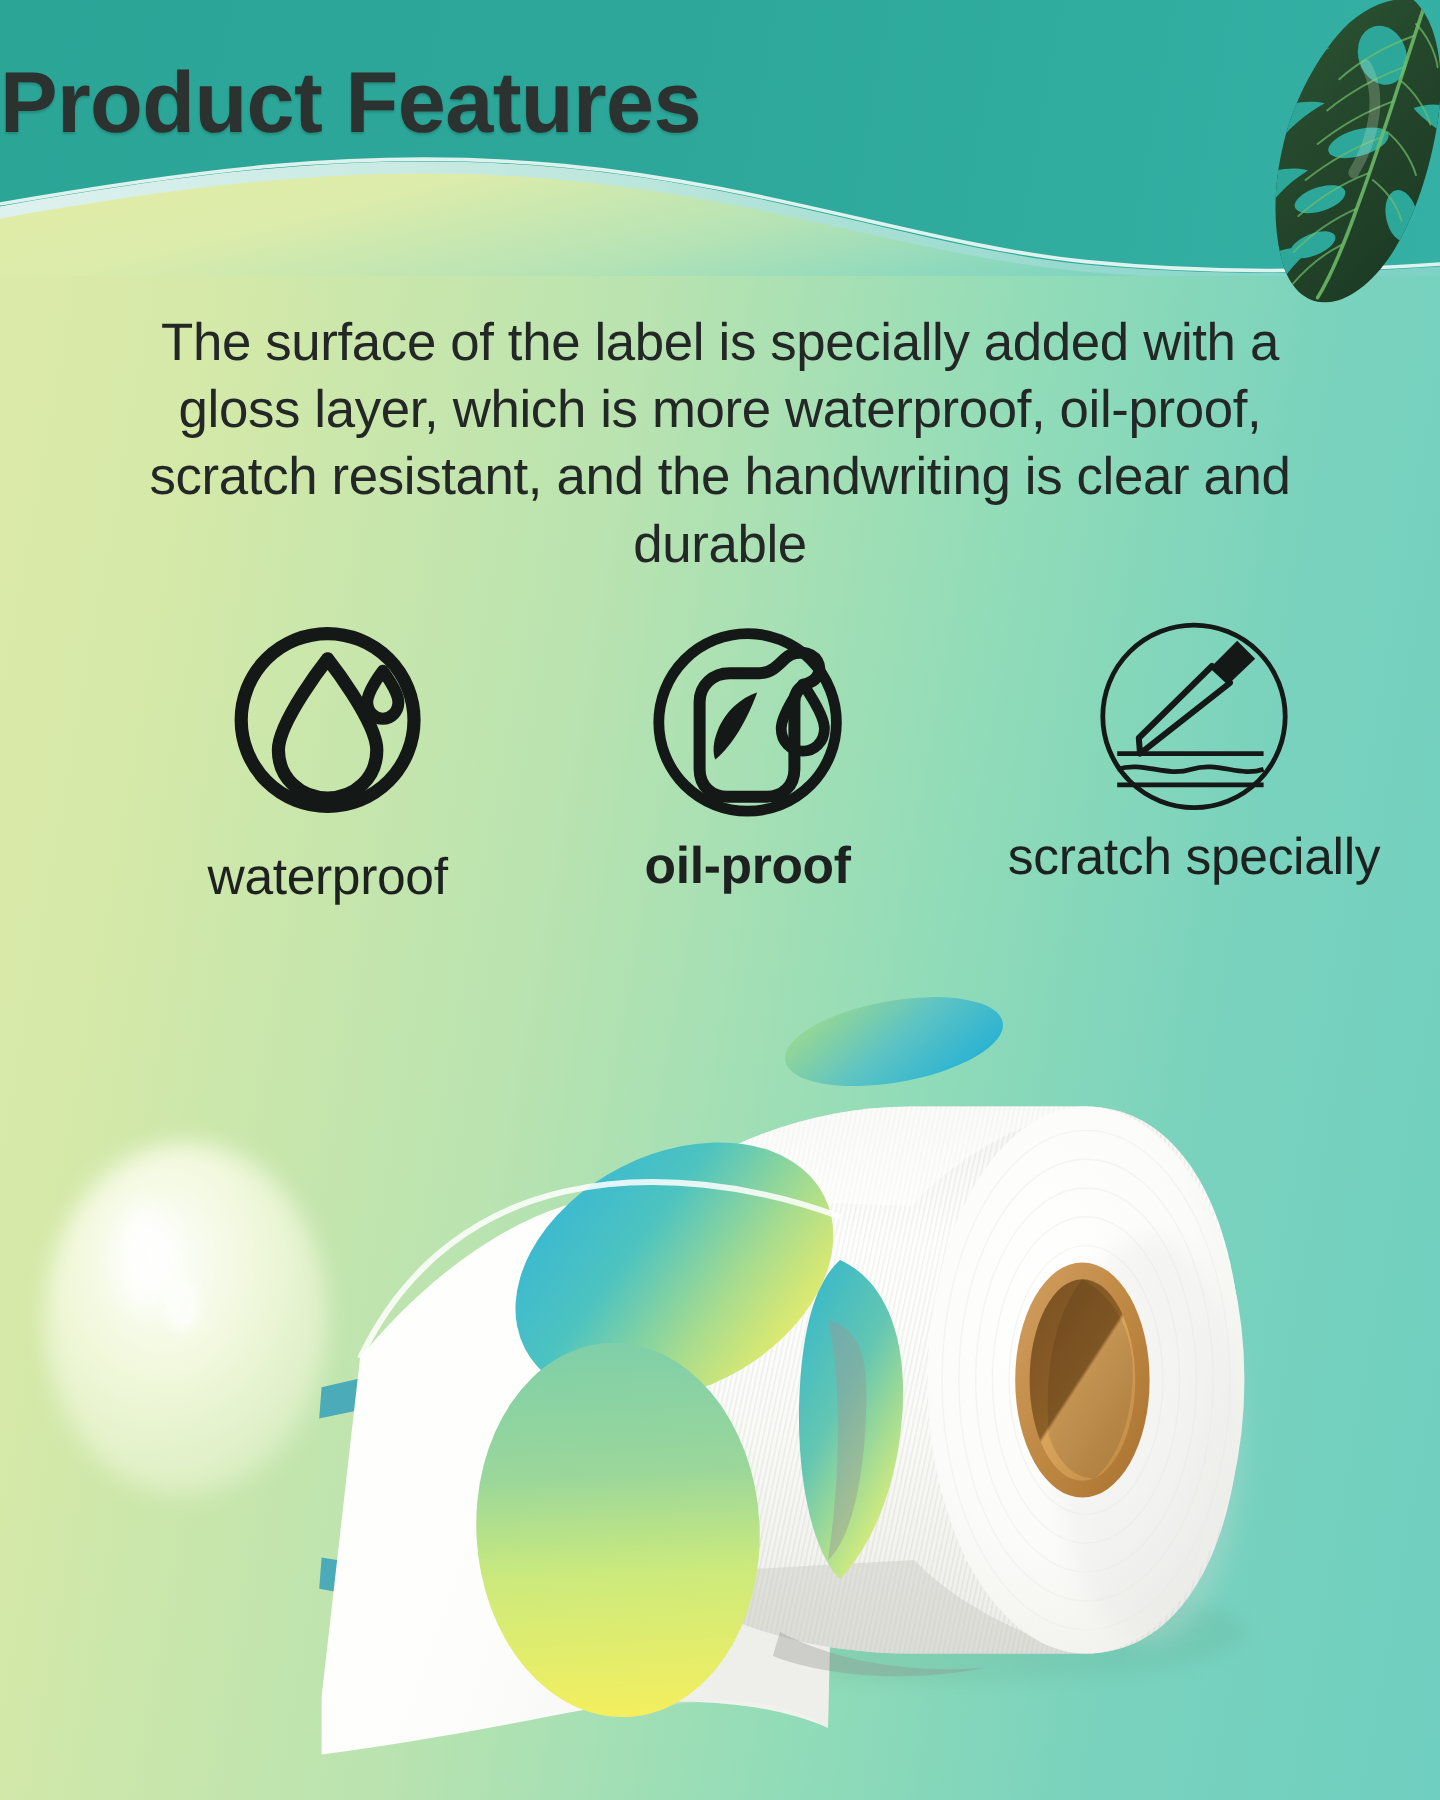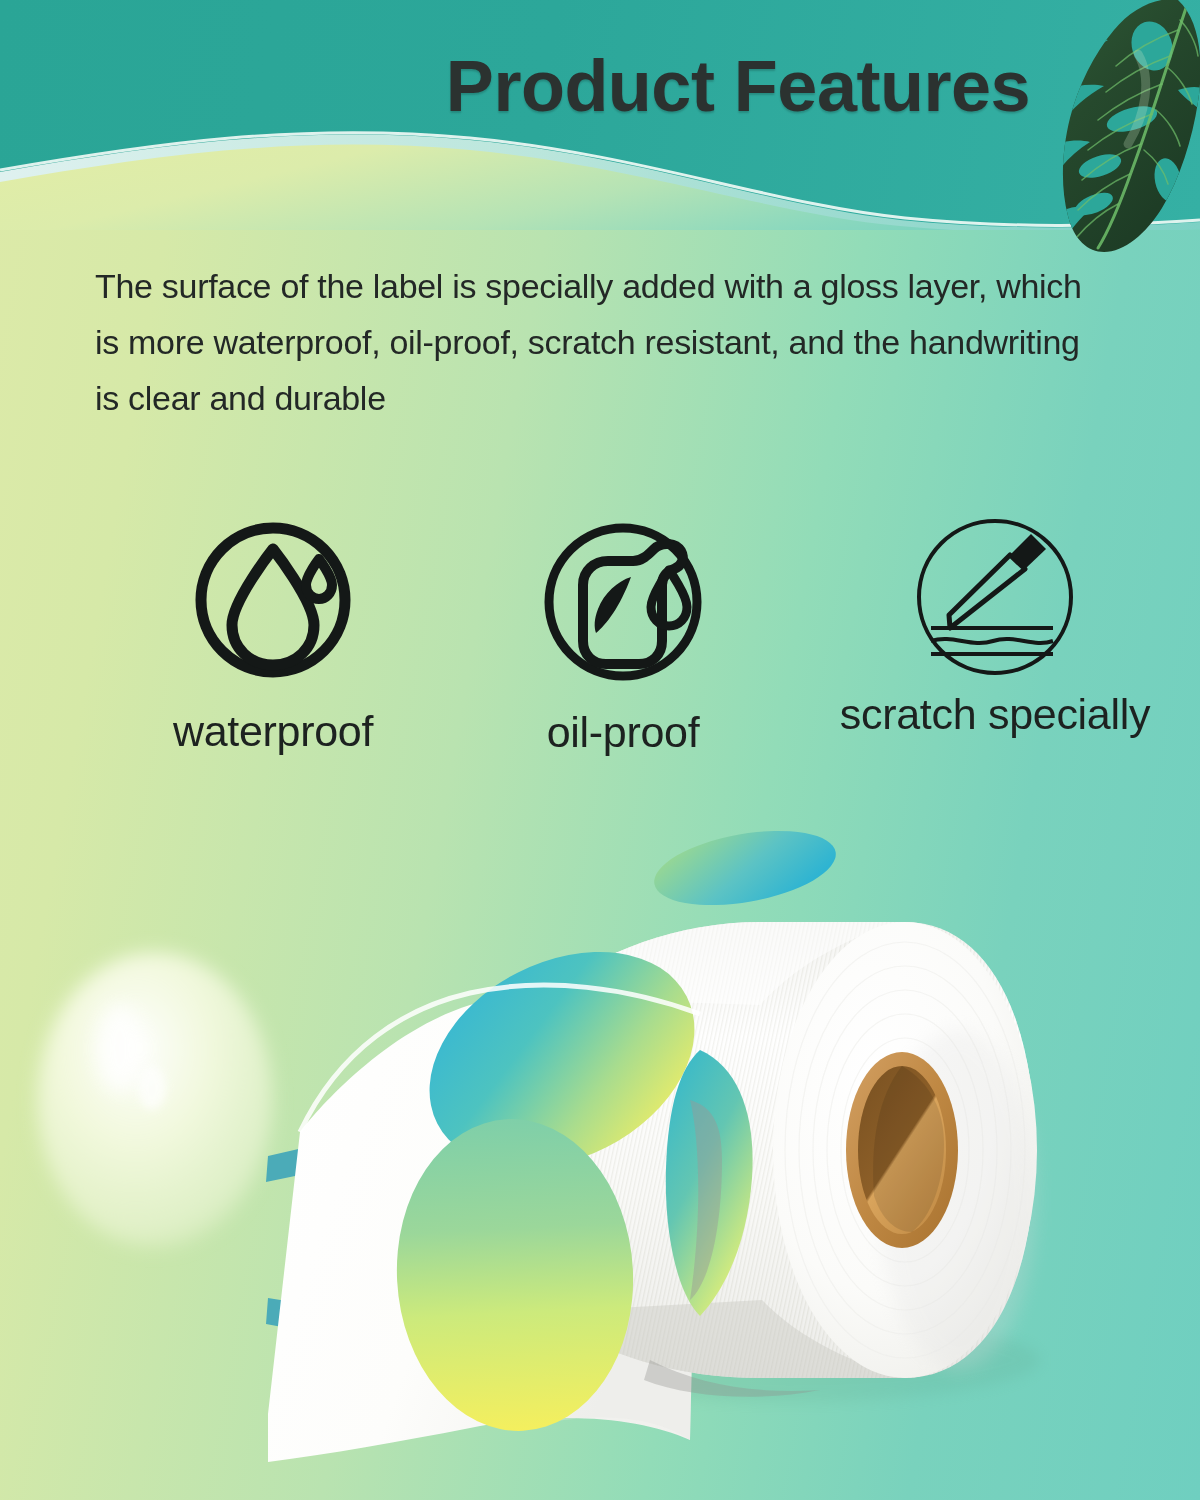--- a/index.html
+++ b/index.html
@@ -24,62 +24,62 @@
     overflow:hidden;
   }
   #header-band .teal-fill{
     position:absolute; left:0; top:0; width:1200px; height:230px;
     background:linear-gradient(100deg,#2aa596 0%,#2ca79a 45%,#35b0a4 100%);
   }
   #header-wave{ position:absolute; left:0; top:0; width:1200px; height:232px; }
 
   #page-title{
     position:absolute; left:0; top:50px; width:1030px;
-    text-align:right;
+    text-align:left;
     font-size:72px; line-height:1;
     font-weight:bold;
     color:#2b3230;
     letter-spacing:-0.5px;
     white-space:nowrap;
     text-shadow:0 2px 2px rgba(0,0,0,.18);
   }
 
   
   #leaf-decoration{
     position:absolute; right:-4px; top:-6px;
     width:176px; height:262px;
     pointer-events:none;
   }
 
   
   #intro-paragraph{
     position:absolute; left:95px; top:258px; width:1010px;
-    text-align:left;
-    font-size:34px;
+    text-align:center;
+    font-size:44px;
     line-height:56px;
     color:#232826;
     letter-spacing:-0.3px;
   }
 
   
   #features-row{
     position:absolute; left:0; top:515px; width:1200px; height:255px;
   }
   .feature-item{
     position:absolute; top:0;
     display:flex; flex-direction:column; align-items:center;
   }
   .feature-icon{ display:block; }
   .feature-label{
     font-size:43px; color:#1d2220; letter-spacing:-0.3px; white-space:nowrap;
   }
   #feature-waterproof{ left:133px; width:280px;justify-content:flex-end; }
   #feature-waterproof .feature-label{ margin-top:22px; }
   #feature-oilproof{ left:483px; width:280px; }
-  #feature-oilproof .feature-label{ margin-top:18px; }
+  #feature-oilproof .feature-label{ margin-top:8px;font-weight:bold; }
   #feature-scratch{ left:800px; width:390px; }
   #feature-scratch .feature-label{ margin-top:10px; }
 
   
   #product-scene{
     position:absolute; left:0; top:800px; width:1200px; height:700px;
   }
   #product-svg{ position:absolute; left:0; top:0; width:1200px; height:700px; }
 </style>
 </head>

